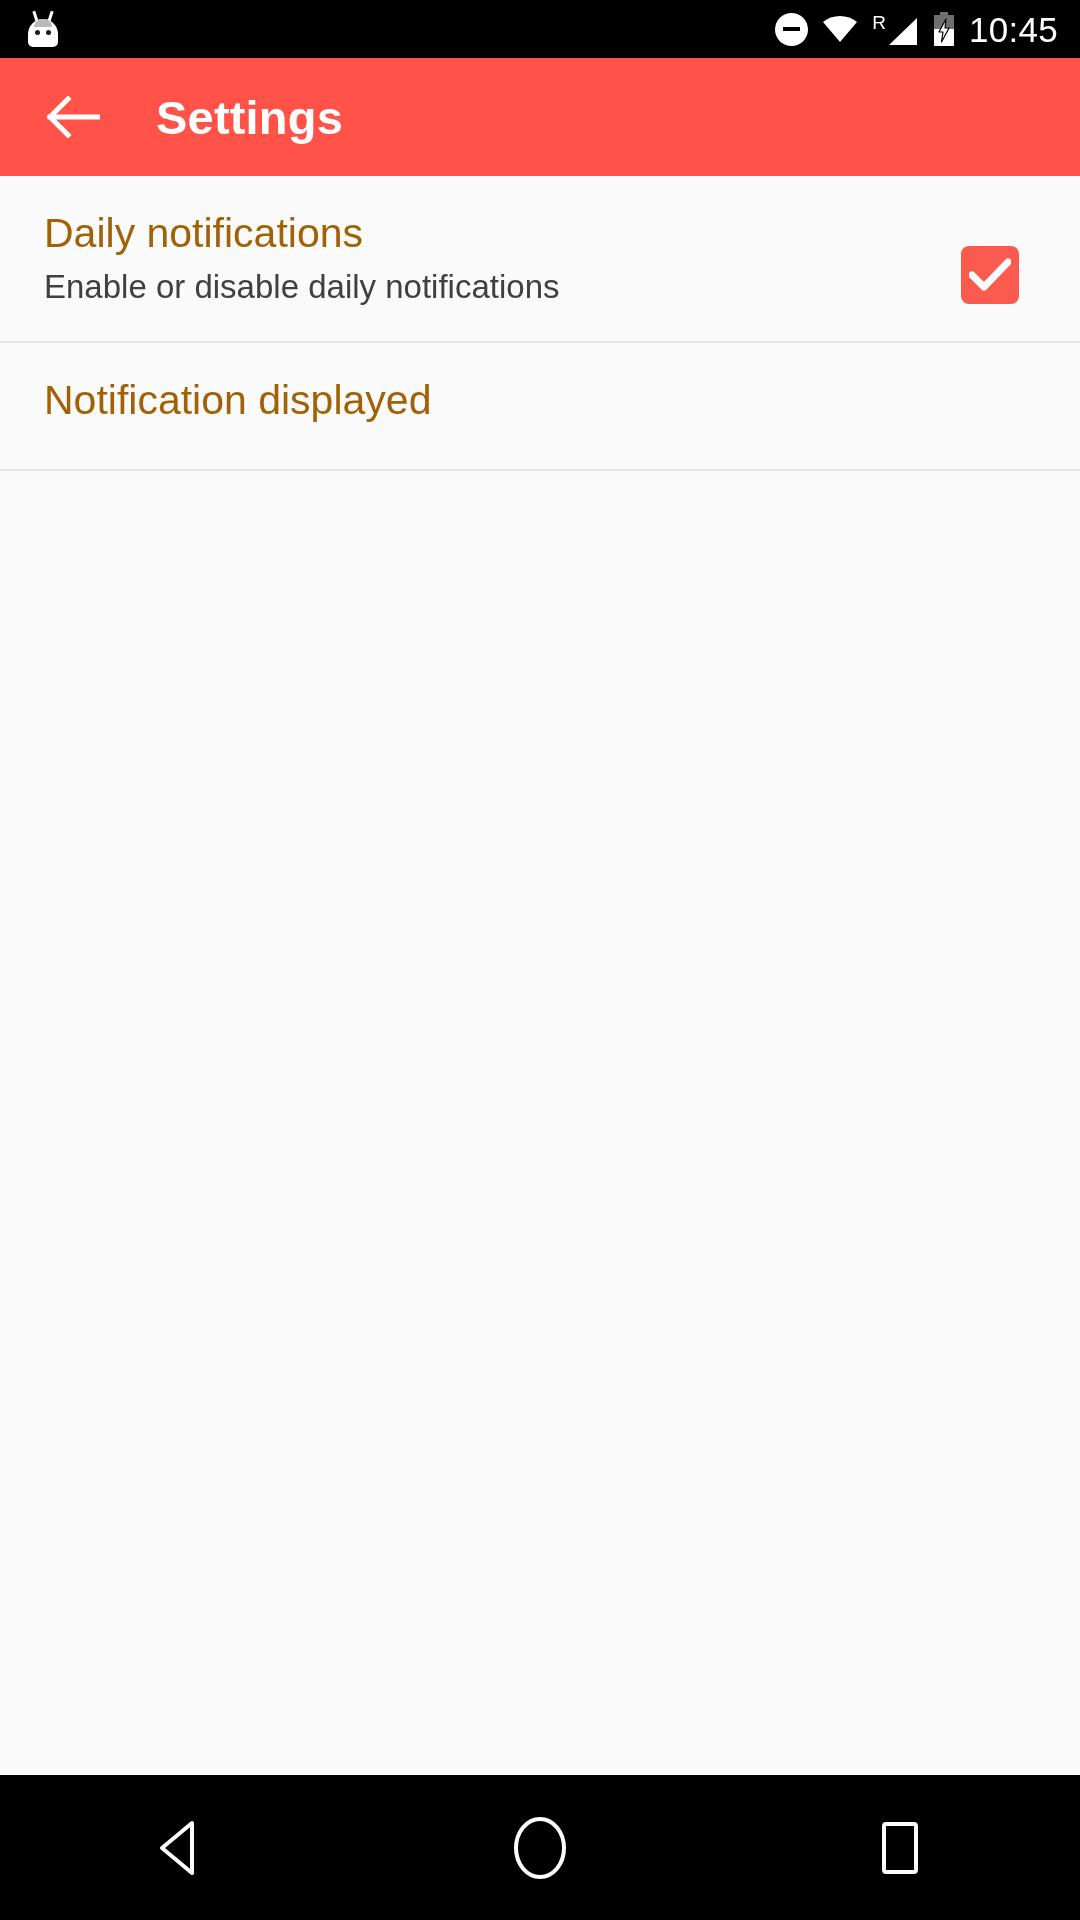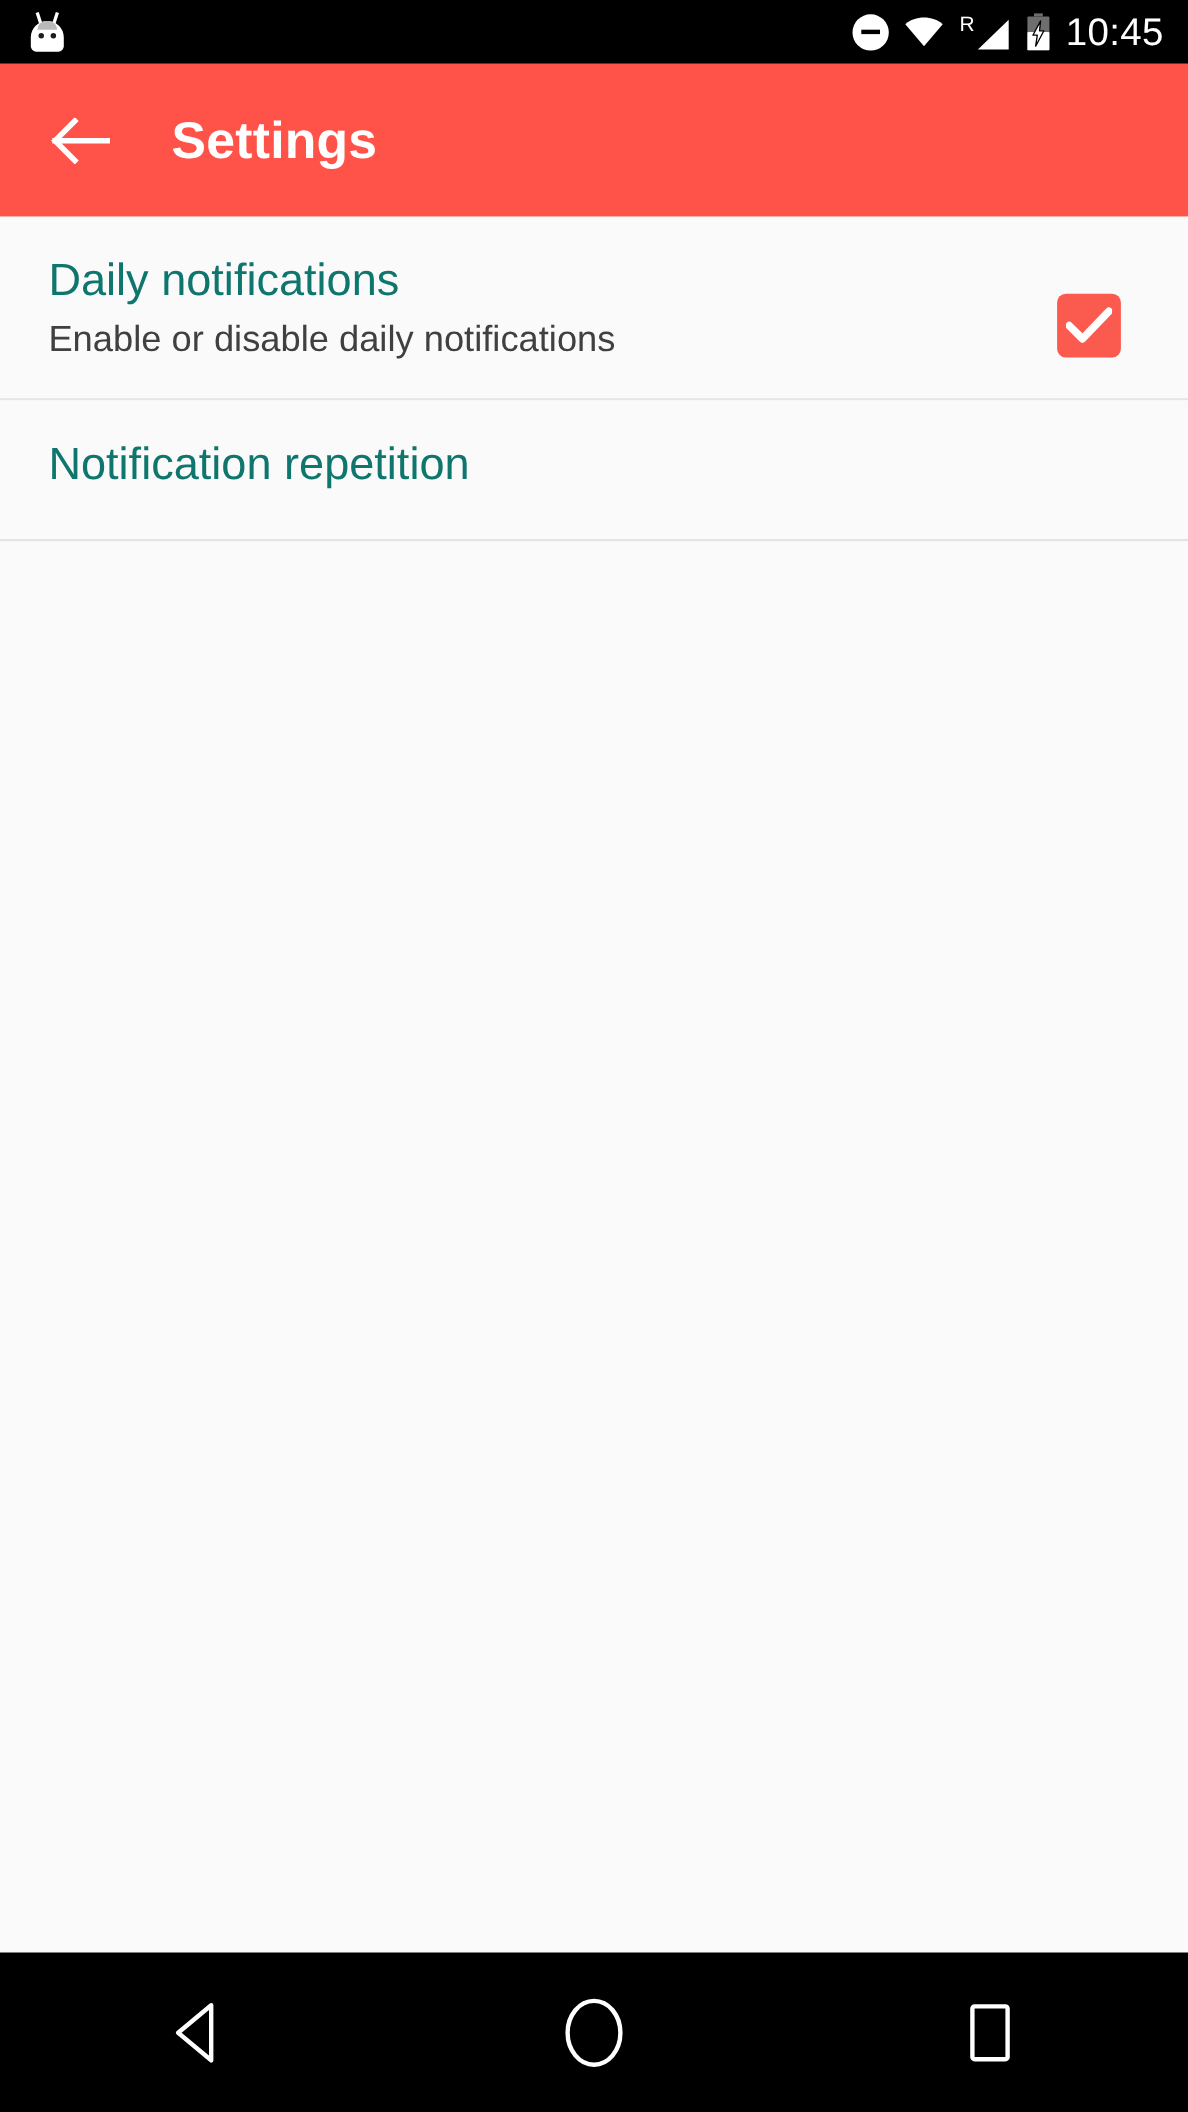--- a/index.html
+++ b/index.html
@@ -133,21 +133,21 @@
     color: #ffffff;
     font-size: 35px;
     font-weight: 400;
     letter-spacing: 0.3px;
     line-height: 1;
     font-family: "Liberation Sans", sans-serif;
   }
 
   
   .app-bar {
-    height: 139px;
+    height: 118px;
     background: #FF5249;
     display: flex;
     align-items: center;
     padding-left: 44px;
     box-sizing: border-box;
     flex: 0 0 auto;
   }
   .back-btn {
     width: 58px;
     height: 58px;
@@ -178,21 +178,21 @@
     box-sizing: border-box;
     border-bottom: 2px solid #E4E4E4;
     cursor: pointer;
     background: #FAFAFA;
   }
   .pref-text {
     flex: 1 1 auto;
     padding-right: 24px;
   }
   .pref-title {
-    color: #0f766e;
+    color: #a16207;
     font-size: 41px;
     font-weight: 400;
     line-height: 1.15;
     margin: 0 0 10px 0;
   }
   .pref-summary {
     color: #404040;
     font-size: 33px;
     font-weight: 400;
     line-height: 1.22;
@@ -301,21 +301,21 @@
         <div class="checkbox">
           <svg width="42" height="34" viewBox="0 0 42 34">
             <path d="M3 17 L15 29 L39 4" stroke="#ffffff" stroke-width="7" fill="none" stroke-linecap="round" stroke-linejoin="round"></path>
           </svg>
         </div>
       </div>
     </div>
 
     <div class="pref-item">
       <div class="pref-text">
-        <p class="pref-title">Notification repetition</p>
+        <p class="pref-title">Notification displayed</p>
       </div>
     </div>
 
   </div>
 
   <div class="nav-bar">
     <div class="nav-btn">
       <svg width="52" height="58" viewBox="0 0 52 58">
         <path d="M38 4 L8 29 L38 54 Z" fill="none" stroke="#ffffff" stroke-width="4" stroke-linejoin="round"></path>
       </svg>

